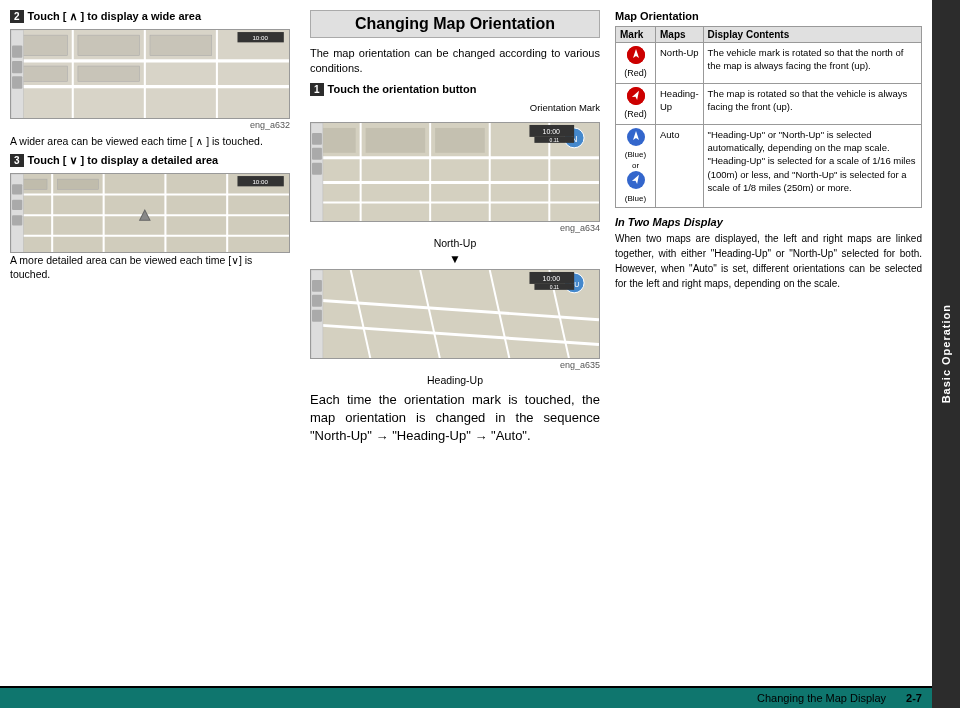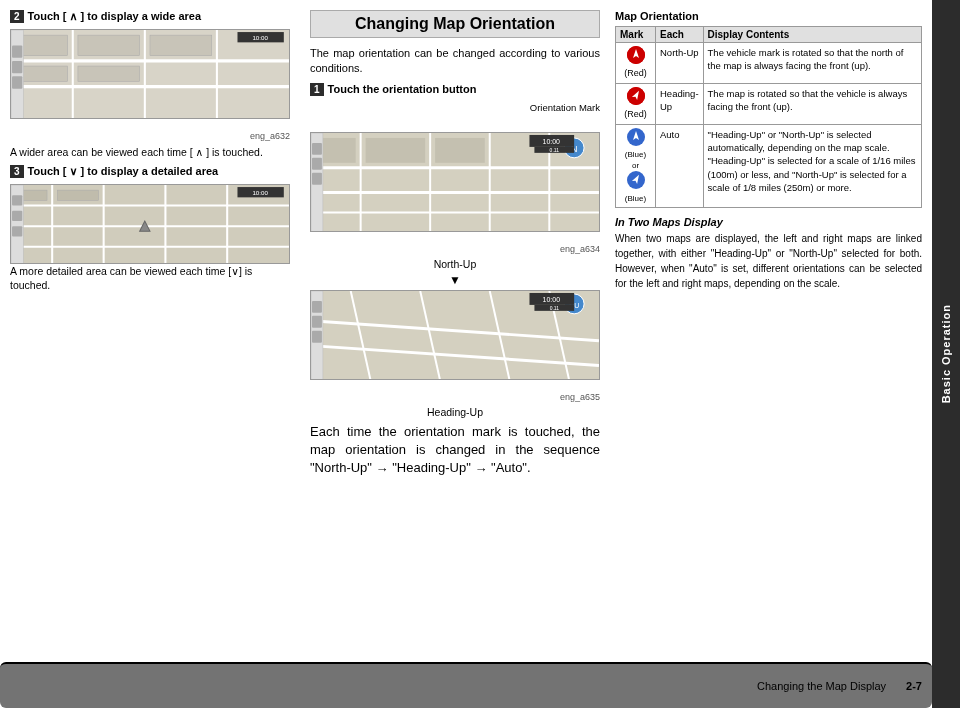--- a/index.html
+++ b/index.html
@@ -108,21 +108,21 @@
     }
 
     .map-image-small {
       height: 80px;
     }
 
     .map-label {
       font-size: 9px;
       color: #555;
       text-align: right;
-      margin-top: 12px;
+      margin-top: 1px;
       margin-bottom: 4px;
     }
 
     .body-text {
       font-size: 10.5px;
       line-height: 1.4;
       margin-bottom: 5px;
     }
 
     .note-section {
@@ -154,21 +154,21 @@
       text-align: center;
       padding: 4px 8px;
       font-size: 16px;
       font-weight: bold;
       margin-bottom: 8px;
     }
 
     .orientation-mark-label {
       font-size: 9.5px;
       text-align: right;
-      margin-bottom: 19px;
+      margin-bottom: 9px;
     }
 
     .north-up-label {
       font-size: 10.5px;
       text-align: center;
       margin-bottom: 3px;
     }
 
     .arrow-down {
       text-align: center;
@@ -236,23 +236,22 @@
     
     .bottom-bar {
       position: absolute;
       bottom: 0;
       left: 0;
       right: 28px;
       border-top: 2px solid #000;
       display: flex;
       justify-content: flex-end;
       align-items: center;
-      padding: 16px 10px;
-      background: #737373;
-      border-radius: 6px;
+      padding: 4px 10px;
+      background: #0f766e;
     }
 
     .bottom-text {
       font-size: 11px;
     }
 
     .bottom-page {
       font-size: 11px;
       font-weight: bold;
       margin-left: 20px;
@@ -413,21 +412,21 @@
       <div class="body-text" style="margin-top:5px; font-size:13px; text-align:justify;">Each time the orientation mark is touched, the map orientation is changed in the sequence "North-Up" → "Heading-Up" → "Auto".</div>
     </div>
 
     <div class="right-column">
       <div class="section-title">Map Orientation</div>
 
       <table class="orientation-table">
         <thead>
           <tr>
             <th>Mark</th>
-            <th>Each</th>
+            <th>Maps</th>
             <th>Display Contents</th>
           </tr>
         </thead>
         <tbody>
 
           <tr>
             <td class="icon-cell">
               <div class="map-icon icon-red">
                 <svg viewBox="0 0 18 18" width="18" height="18">
                   <circle cx="9" cy="9" r="9" fill="#cc0000"></circle>

